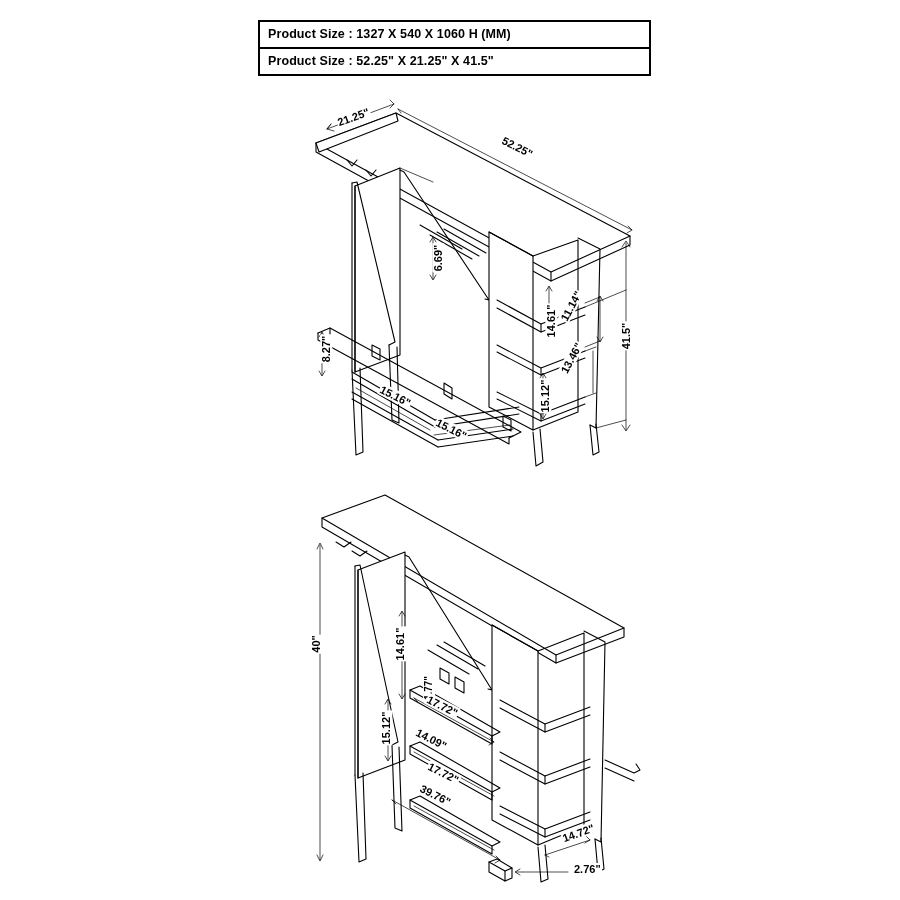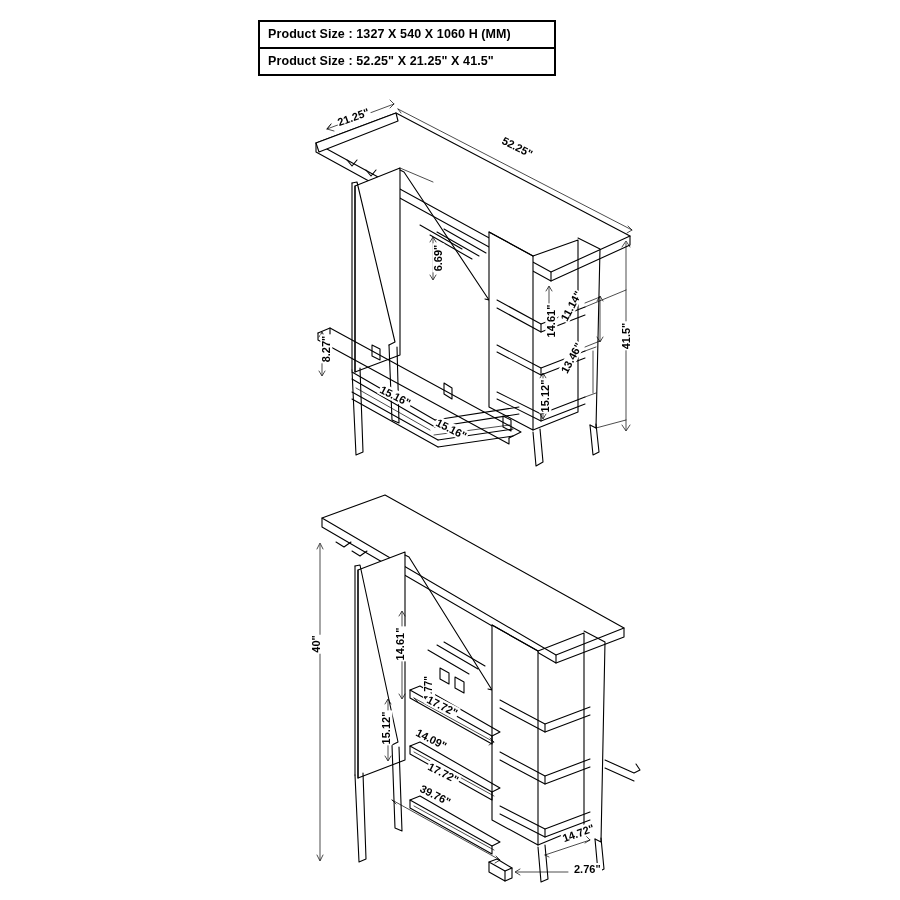--- a/index.html
+++ b/index.html
@@ -14,21 +14,21 @@
     background: #ffffff;
     font-family: "Liberation Sans", sans-serif;
     overflow: hidden;
   }
 
   
   .spec-box {
     position: absolute;
     left: 258px;
     top: 20px;
-    width: 298px;
+    width: 393px;
     border: 2px solid #000;
     background: #fff;
     box-sizing: border-box;
   }
   .spec-row {
     box-sizing: border-box;
     padding: 5px 8px 6px 8px;
     font-size: 12.5px;
     font-weight: bold;
     color: #000;

